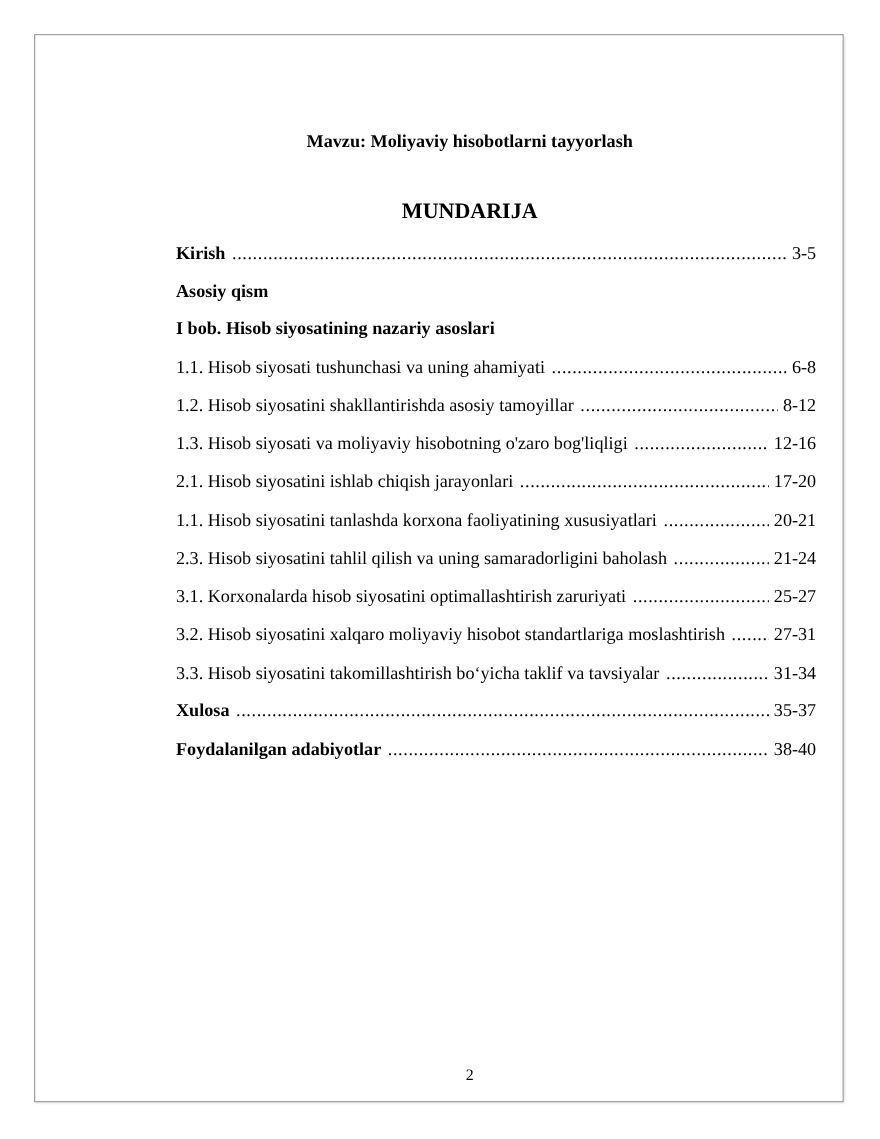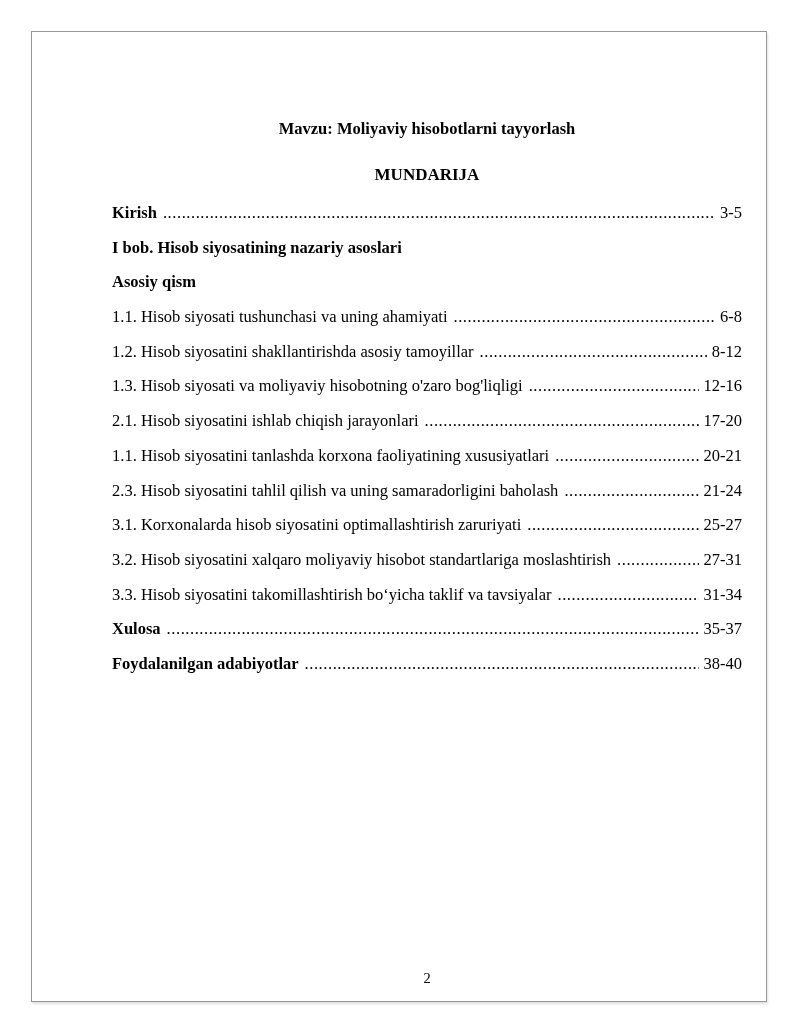--- a/index.html
+++ b/index.html
@@ -29,36 +29,36 @@
   }
   .doc-title {
     text-align: center;
     font-weight: bold;
     font-size: 16.5px;
     line-height: 22px;
   }
   .toc-heading {
     text-align: center;
     font-weight: bold;
-    font-size: 17px;
+    font-size: 20px;
     line-height: 22px;
-    margin-top: 24px;
+    margin-top: 41px;
   }
   .toc {
     margin-top: 10px;
     font-size: 16.5px;
   }
   .toc-row {
     display: flex;
     align-items: baseline;
     height: 34.7px;
     line-height: 34.7px;
     white-space: nowrap;
   }
-  .toc-row .label { flex: 0 0 auto; }
+  .toc-row .label { flex: 0 0 auto; margin-left: 48px; }
   .toc-row.bold .label { font-weight: bold; }
   .dots {
     flex: 1 1 0;
     min-width: 0;
     overflow: hidden;
     white-space: nowrap;
     margin: 0 5px 0 6px;
     letter-spacing: 0.55px;
     font-weight: normal;
   }
@@ -79,25 +79,25 @@
   <div class="content">
     <div class="doc-title">Mavzu: Moliyaviy hisobotlarni tayyorlash</div>
     <div class="toc-heading">MUNDARIJA</div>
     <div class="toc" id="toc-list">
         <div class="toc-row bold">
     <span class="label">Kirish</span>
     <span class="dots">....................................................................................................................................................................................................................................................................</span>
     <span class="pages">3-5</span>
   </div>
         <div class="toc-row bold">
-    <span class="label">I bob. Hisob siyosatining nazariy asoslari</span>
+    <span class="label">Asosiy qism</span>
 
   </div>
         <div class="toc-row bold">
-    <span class="label">Asosiy qism</span>
+    <span class="label">I bob. Hisob siyosatining nazariy asoslari</span>
 
   </div>
         <div class="toc-row">
     <span class="label">1.1. Hisob siyosati tushunchasi va uning ahamiyati</span>
     <span class="dots">....................................................................................................................................................................................................................................................................</span>
     <span class="pages">6-8</span>
   </div>
         <div class="toc-row">
     <span class="label">1.2. Hisob siyosatini shakllantirishda asosiy tamoyillar</span>
     <span class="dots">....................................................................................................................................................................................................................................................................</span>

